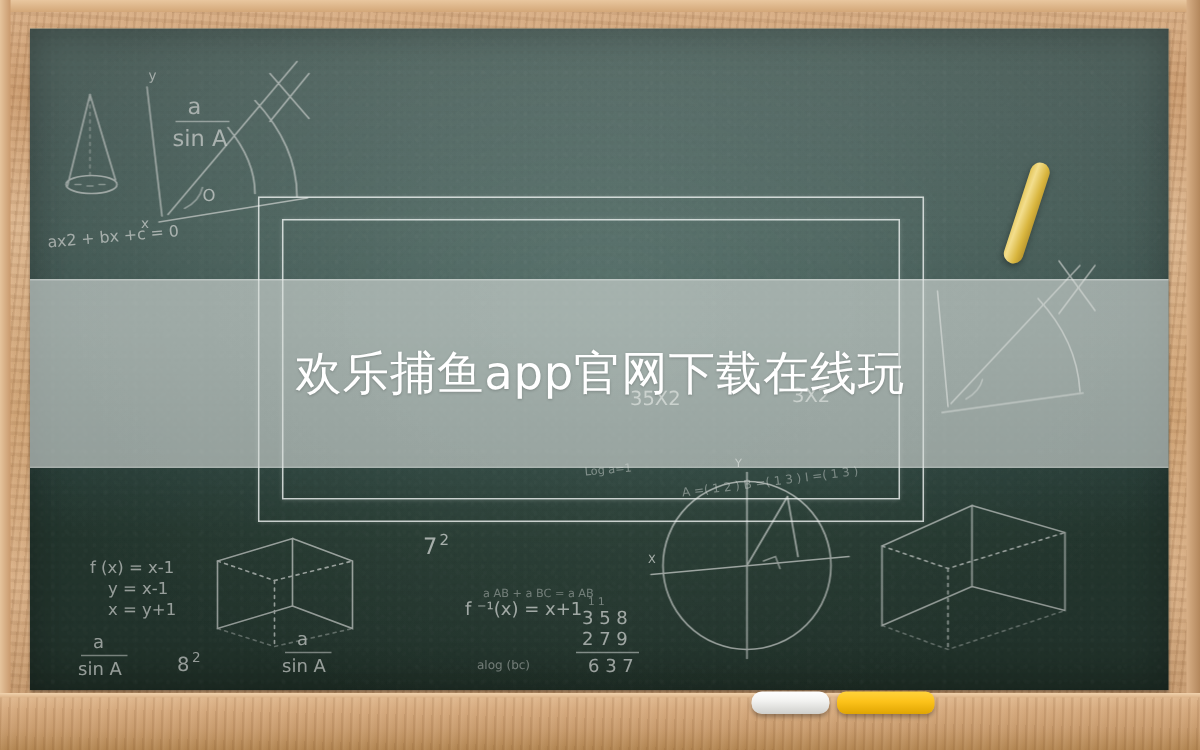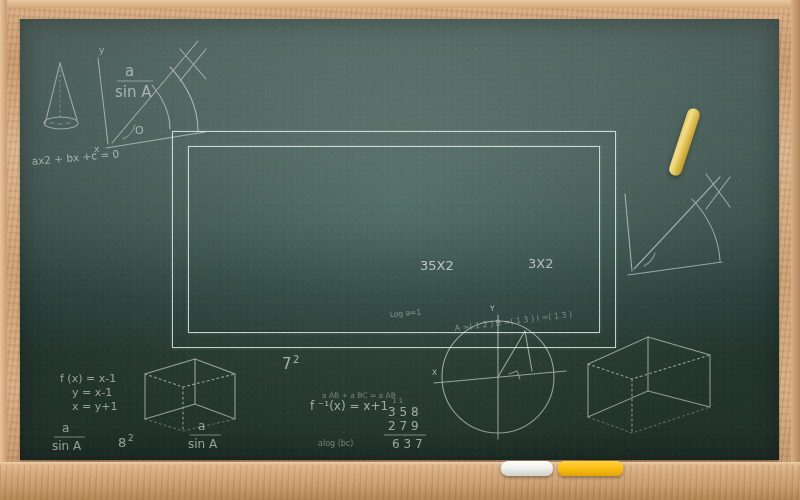--- a/index.html
+++ b/index.html
@@ -214,20 +214,25 @@
       </svg>
     </div>
 
     <div class="board-vig"></div>
 
     <div class="rectframe rf-outer"></div>
     <div class="rectframe rf-inner"></div>
 
     <div class="chalkstick stick-wall"></div>
 
+    <div class="banner">
+      <div class="banner-edge-top"></div>
+      <div class="title">欢乐捕鱼app官网下载在线玩</div>
+      <div class="banner-edge-bot"></div>
+    </div>
   </div>
 
   <div class="ledge">
     <div class="ledge-grain"></div>
     <div class="ledge-top-edge"></div>
   </div>
 
   <div class="chalkstick stick-white"></div>
   <div class="chalkstick stick-yellow"></div>
 

